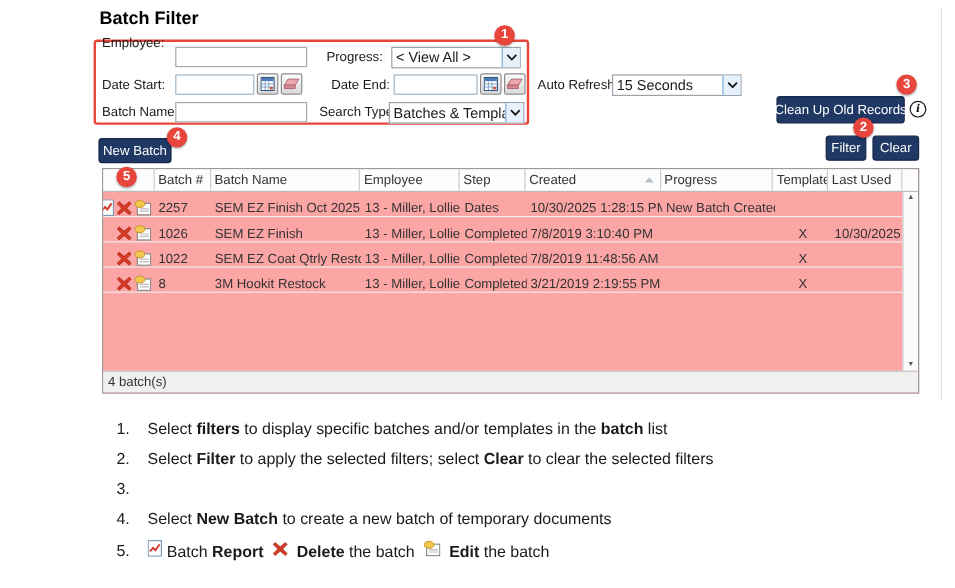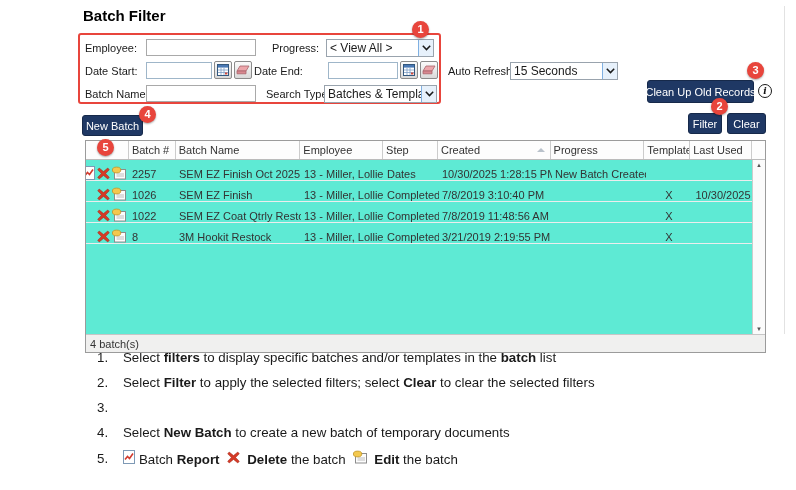--- a/index.html
+++ b/index.html
@@ -36,22 +36,22 @@
   .badge { position:absolute; width:17px; height:17px; border-radius:50%; background:#E8453C;
     color:#fff; font-size:11px; font-weight:bold; line-height:17px; text-align:center;
     box-shadow:0 1px 2px rgba(0,0,0,.35); z-index:20; }
 
   .info-icon { position:absolute; left:758px; top:84px; width:14px; height:14px;
     border:1.5px solid #1a1a1a; border-radius:50%; display:flex; align-items:center;
     justify-content:center; font-family:"DejaVu Serif",serif; font-style:italic; font-weight:bold;
     font-size:9px; color:#111; background:#fff; }
 
   
-  .batch-table { position:absolute; left:85px; top:140px; width:681px; height:213px;
-    border:1px solid #9b9b9b; background:#5eead4; font-size:11px; color:#333; }
+  .batch-table { position:absolute; left:85px; top:140px; width:681px; height:188px;
+    border:1px solid #9b9b9b; background:#fca5a5; font-size:11px; color:#333; }
   .thead { display:flex; height:19px; border-bottom:1px solid #bbb; background:#fdfdfd; }
   .th { border-right:1px solid #ccc; padding:0 3px; display:flex; align-items:center;
     white-space:nowrap; overflow:hidden; color:#333; }
   .th:last-child { border-right:none; }
   .sort-asc { width:0; height:0; border-left:4px solid transparent; border-right:4px solid transparent;
     border-bottom:4px solid #b9c2cb; margin-left:auto; margin-right:2px; }
   .tr { display:flex; height:21px; border-bottom:1px solid #ededed; align-items:flex-end; }
   .td { padding:0 3px; white-space:nowrap; overflow:hidden; }
   .td.center { text-align:center; }
   .icons-cell { display:flex; align-items:center; justify-content:flex-end; gap:2px; padding-right:3px; }
@@ -77,21 +77,21 @@
 </head>
 <body>
 
 <div class="page">
 
   <div class="page-title">Batch Filter</div>
 
   <div class="filter-panel"></div>
   <div class="badge" style="left:412px; top:21px;">1</div>
 
-  <div class="lbl" style="left:85px; top:42px;">Employee:</div>
+  <div class="lbl" style="left:85px; top:30px;">Employee:</div>
   <input class="textbox plain" style="left: 146px; top: 39px; width: 110px;" value="">
   <div class="lbl" style="left:272px; top:42px;">Progress:</div>
   <div class="combo" style="left:326px; top:39px; width:108px;">
     <span class="val">&lt; View All &gt;</span>
     <span class="arrow-btn">
         <svg width="9" height="6" viewBox="0 0 9 6">
           <polyline points="0.8,0.8 4.5,4.6 8.2,0.8" fill="none" stroke="#1a1a1a" stroke-width="1.5"></polyline>
         </svg>
       </span>
   </div>
@@ -115,21 +115,21 @@
     </span>
   <span class="tool-btn" style="left:234px; top:61px;">
       <span class="icon">
         <svg width="14" height="11" viewBox="0 0 14 11">
           <path d="M4 1 L13 1 L10 6 L1 6 Z" fill="#eda6ab" stroke="#a8666c" stroke-width="0.8"></path>
           <path d="M1 6 L10 6 L10 8.8 L1 8.8 Z" fill="#d98890" stroke="#a8666c" stroke-width="0.8"></path>
         </svg>
       </span>
     </span>
 
-  <div class="lbl" style="left:254px; top:65px;">Date End:</div>
+  <div class="lbl" style="left:276px; top:65px;">Date End:</div>
   <input class="textbox" style="left: 328px; top: 62px; width: 70px;" value="">
   <span class="tool-btn" style="left:400px; top:61px;">
       <span class="icon">
         <svg width="12" height="12" viewBox="0 0 12 12">
           <rect x="0.5" y="0.5" width="11" height="11" fill="#fff" stroke="#33587e"></rect>
           <rect x="1" y="1" width="10" height="2.6" fill="#4a79b5"></rect>
           <g stroke="#7ea0c6" stroke-width="0.8">
             <line x1="1" y1="6" x2="11" y2="6"></line>
             <line x1="1" y1="8.5" x2="11" y2="8.5"></line>
             <line x1="4" y1="4" x2="4" y2="11"></line>

